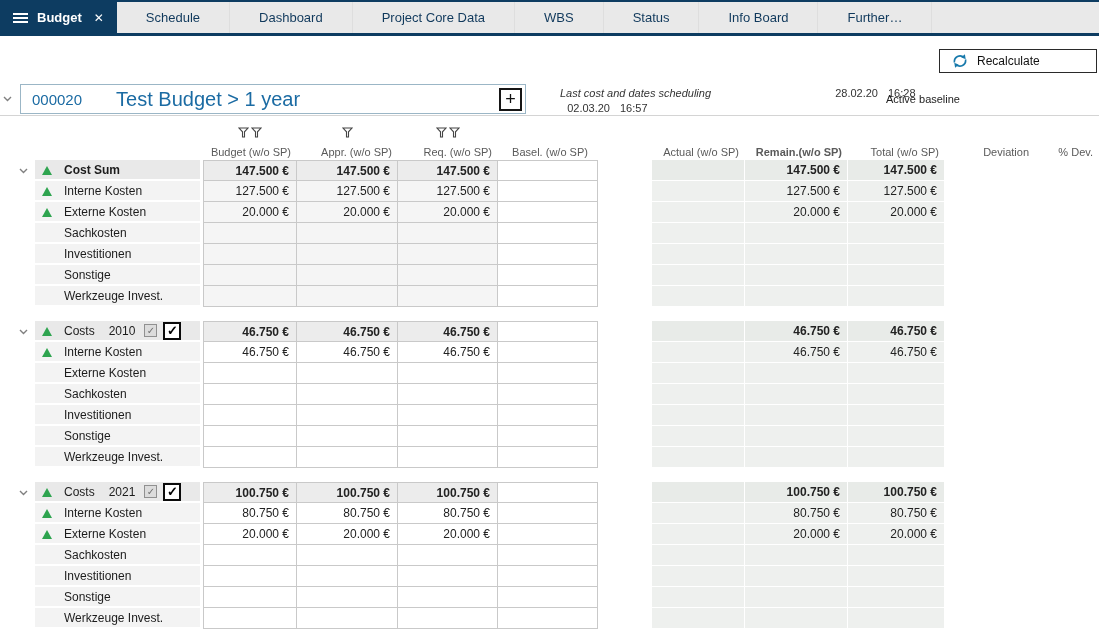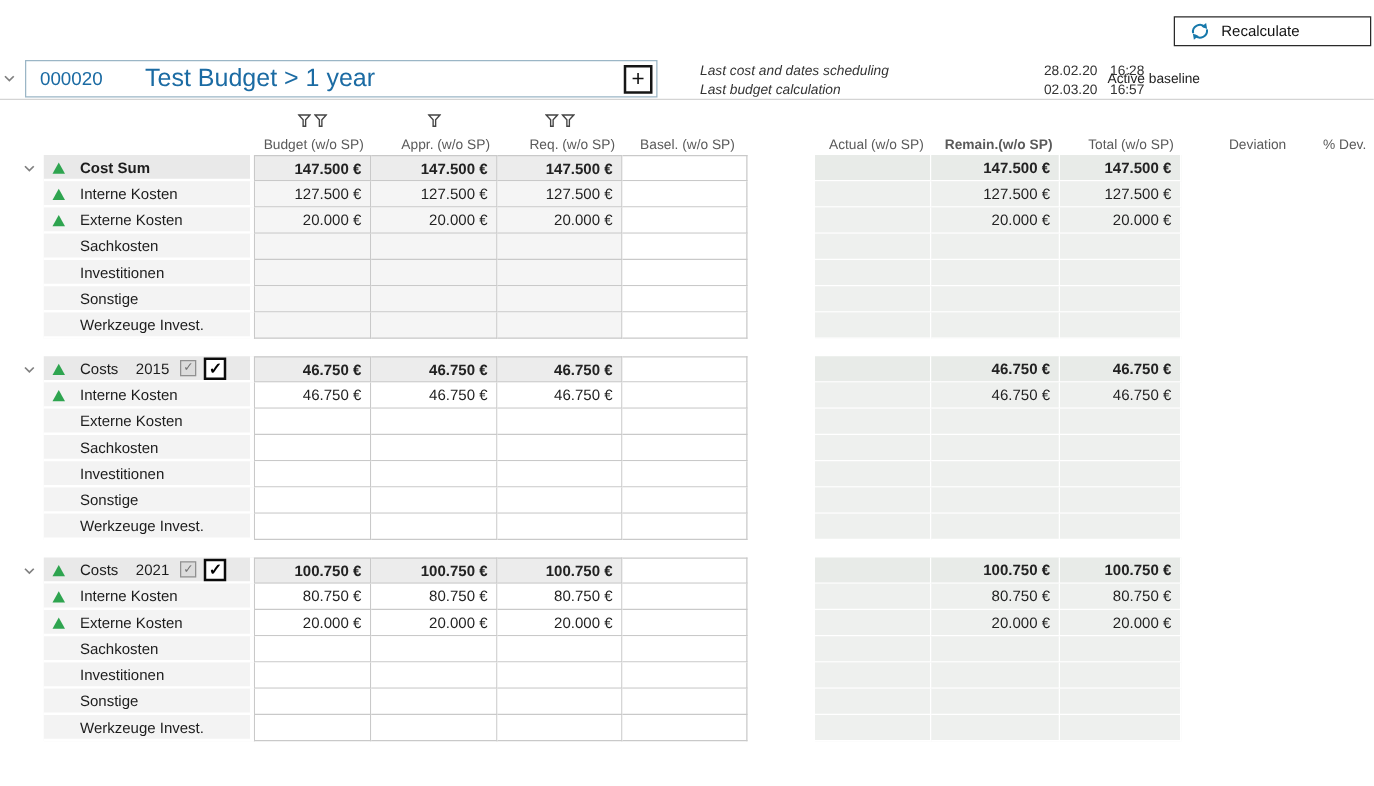--- a/index.html
+++ b/index.html
@@ -76,20 +76,38 @@
   .gapcol{width:54px;}
   .cell.rb{background:#eef0ee;border-bottom:1px solid #fff;border-right:1px solid #fff;}
   .row.grp .cell.rb{background:#e8ebe8;}
   .group+.group{margin-top:14px;}
 </style>
 </head>
 <body>
 
 <div id="app">
 
+  <div class="tabbar" id="tabbar">
+    <div class="tab active">
+      <span class="hamb">
+          <i></i>
+          <i></i>
+          <i></i>
+        </span>
+      <span>Budget</span>
+      <span class="tab-close">✕</span>
+    </div>
+  <div class="tab">Schedule</div>
+      <div class="tab">Dashboard</div>
+      <div class="tab">Project Core Data</div>
+      <div class="tab">WBS</div>
+      <div class="tab">Status</div>
+      <div class="tab">Info Board</div>
+      <div class="tab">Further…</div>
+    </div>
 
   <div class="toolbar">
     <button class="recalc-btn">
       <span class="ric">
         <svg width="16" height="14" viewBox="0 0 16 14">
           <path d="M2.5 8.5 A 5.5 5.5 0 0 1 12 3.8" fill="none" stroke="#1779ab" stroke-width="1.6"></path>
           <polygon points="12.9,0.3 13.7,5.2 9.2,3.3" fill="#1779ab"></polygon>
           <path d="M13.5 5.5 A 5.5 5.5 0 0 1 4 10.2" fill="none" stroke="#1779ab" stroke-width="1.6"></path>
           <polygon points="3.1,13.7 2.3,8.8 6.8,10.7" fill="#1779ab"></polygon>
         </svg>
@@ -111,21 +129,20 @@
           <span>+</span>
         </button>
     </div>
     <div class="info">
       <div class="iline">
         <span class="ilab">Last cost and dates scheduling</span>
         <span class="idate">28.02.20</span>
         <span class="itime">16:28</span>
       </div>
       <div class="iline">
-        <span class="ilab">Last budget calculation</span>
         <span class="idate">02.03.20</span>
         <span class="itime">16:57</span>
       </div>
     </div>
     <span class="baseline">Active baseline</span>
   </div>
 
   <div class="table">
     <div class="thead" id="thead">
         <div class="thsp"></div>
@@ -324,21 +341,21 @@
             <div class="chev">
               <span class="chev-btn">
                 <svg width="9" height="6" viewBox="0 0 9 6">
                   <polyline points="1,1 4.5,4.5 8,1" fill="none" stroke="#808080" stroke-width="1.4"></polyline>
                 </svg>
               </span>
             </div>
             <div class="lblcell">
               <span class="tri"></span>
               <span class="lbl">Costs</span>
-              <span class="year">2015</span>
+              <span class="year">2010</span>
               <span class="cb-s">✓</span>
               <span class="cb-l">✓</span>
             </div>
             <div class="cell lb first" style="width: 94px;">46.750 €</div>
             <div class="cell lb" style="width: 101px;">46.750 €</div>
             <div class="cell lb" style="width: 100px;">46.750 €</div>
             <div class="cell lb basel" style="width: 100px;"></div>
             <div class="gapcol"></div>
             <div class="cell rb" style="width: 93px;"></div>
             <div class="cell rb" style="width: 103px;">46.750 €</div>

